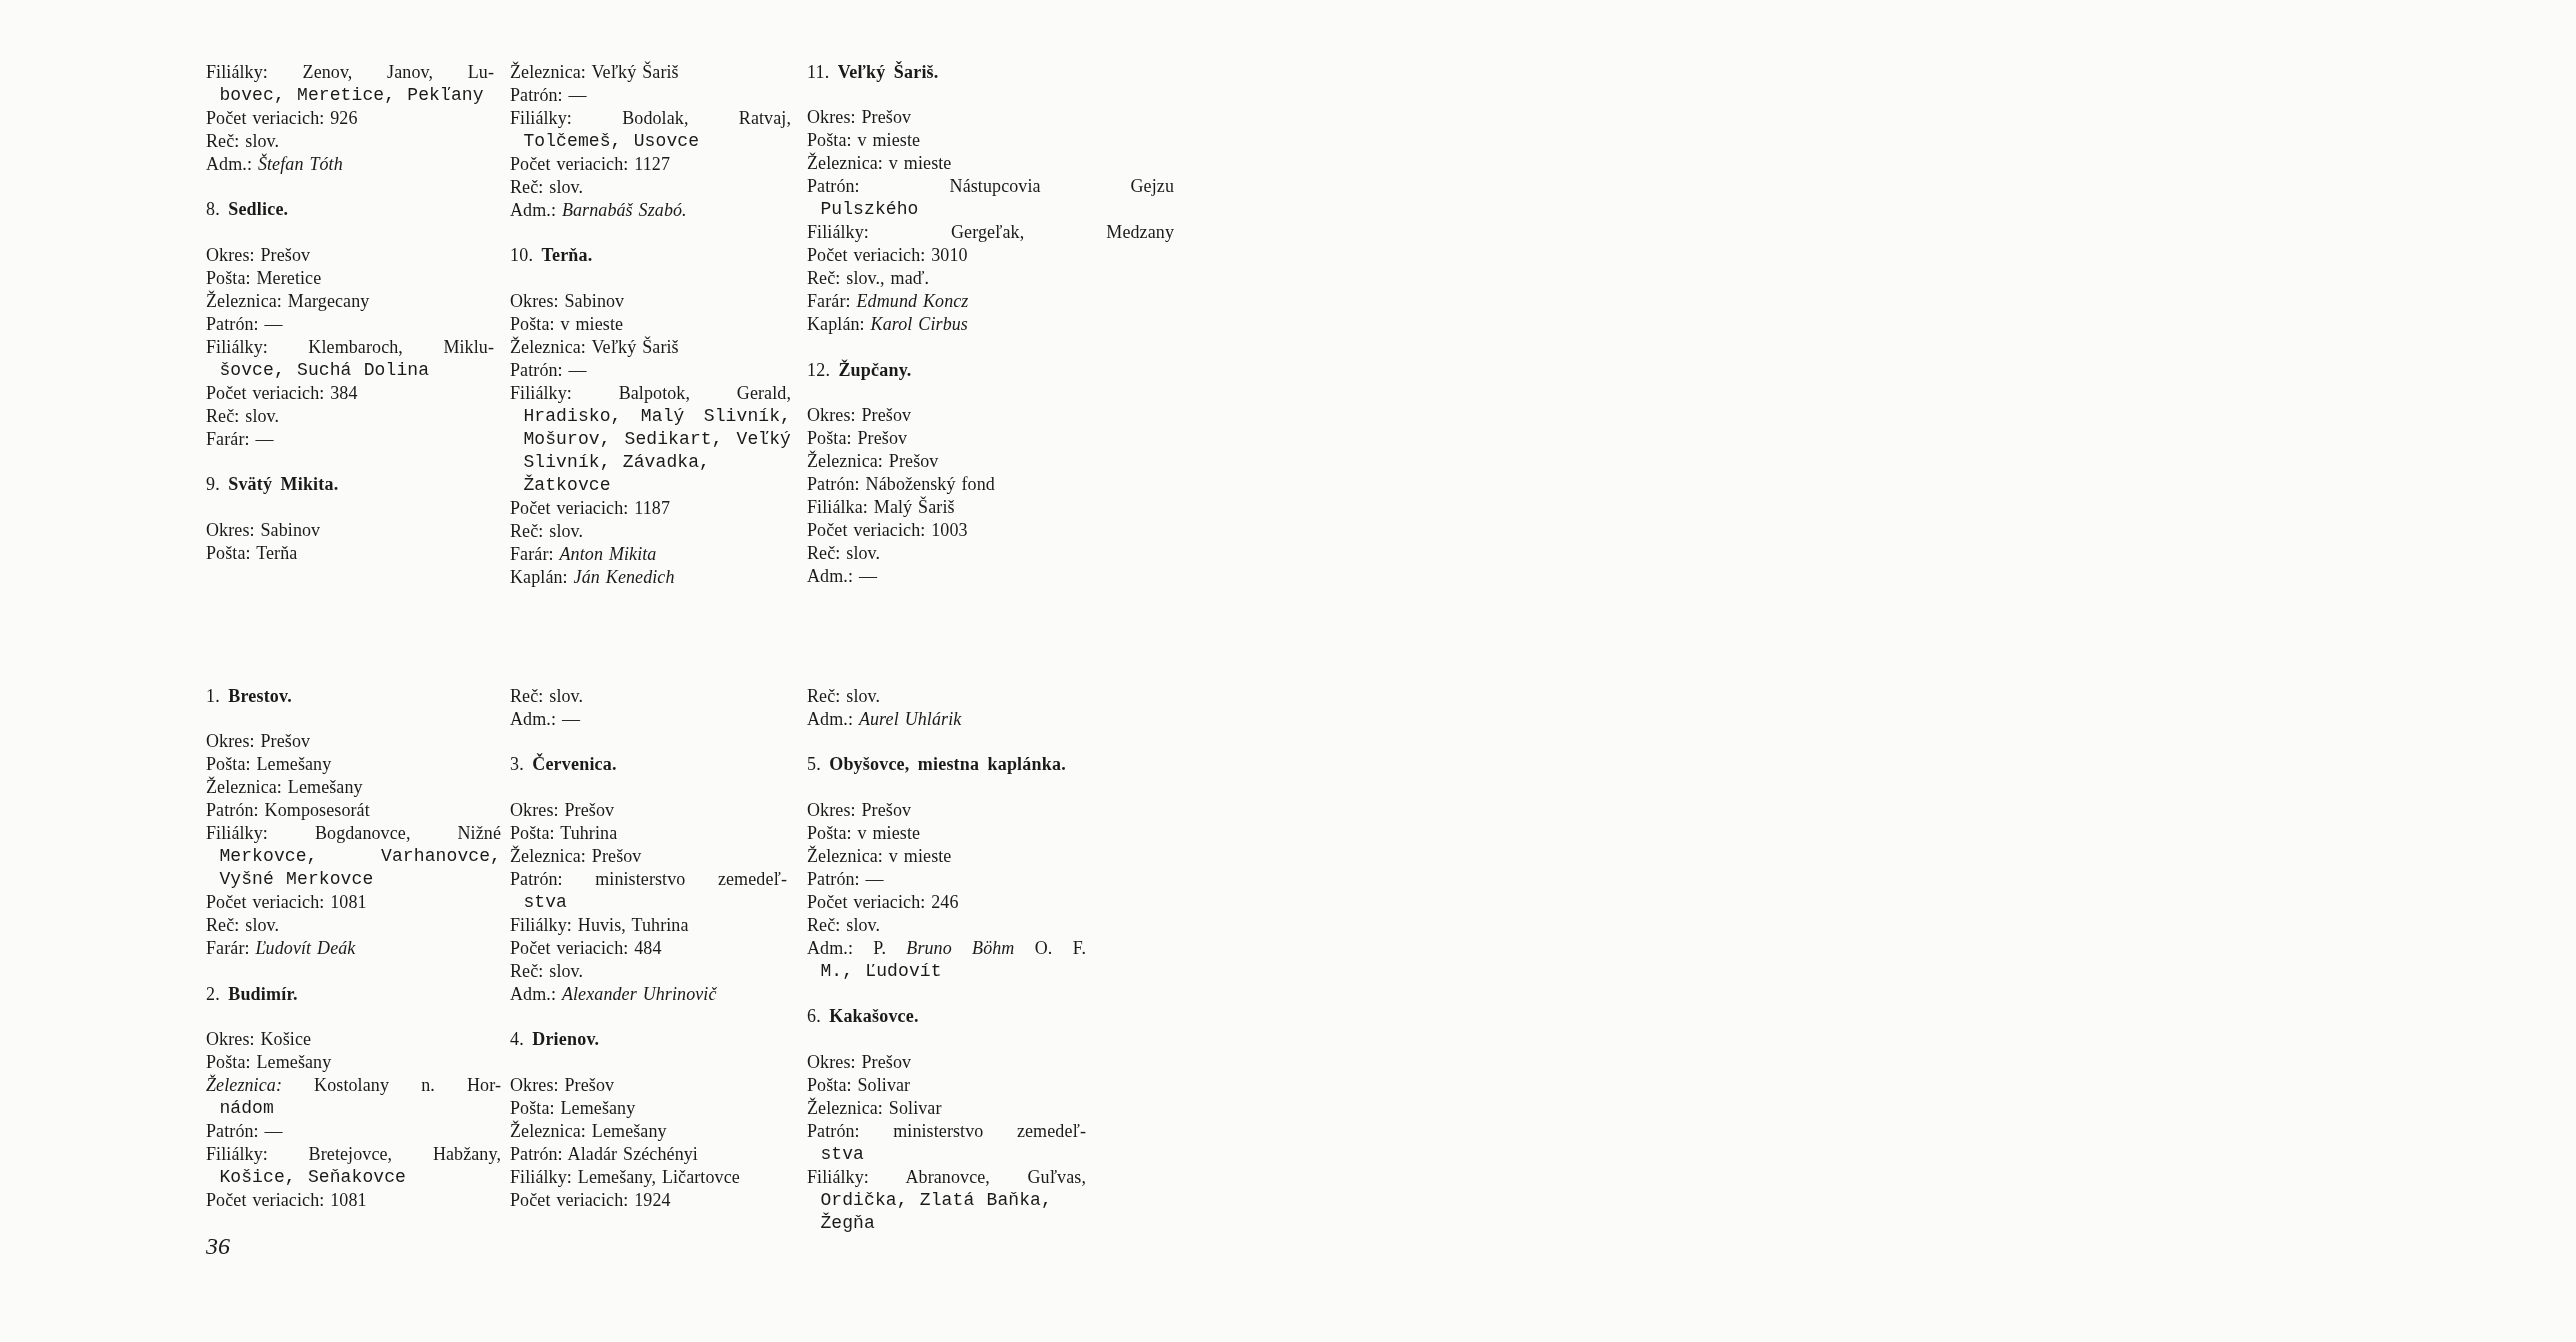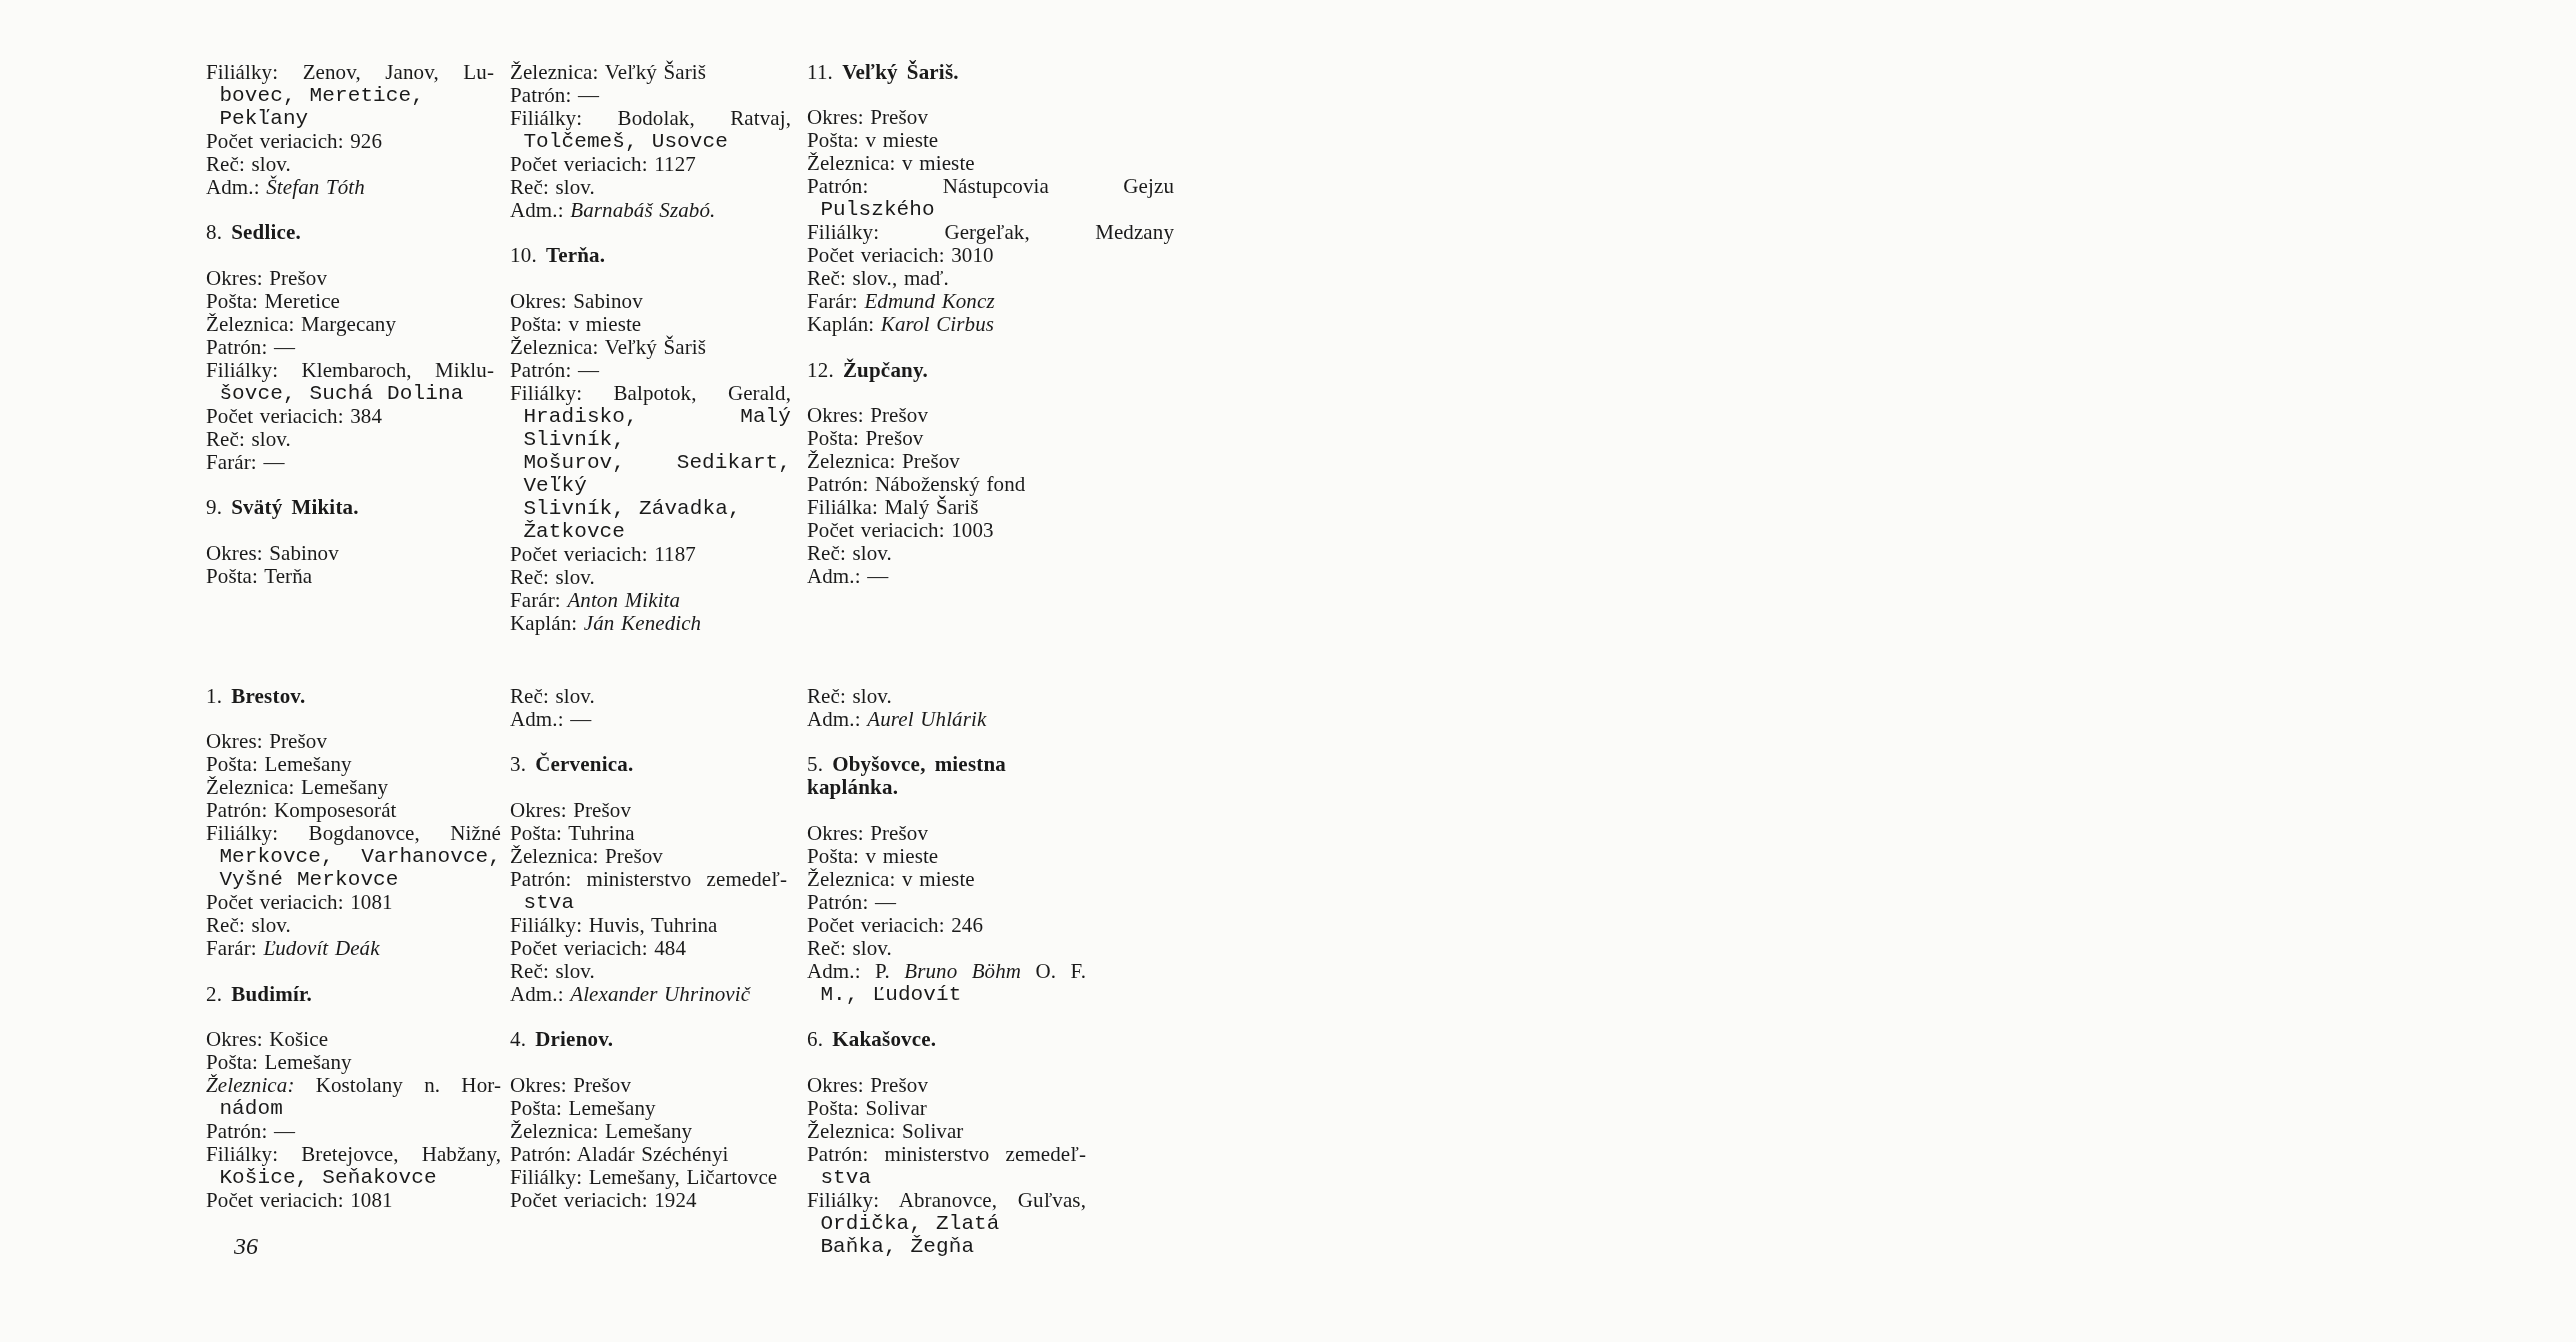--- a/index.html
+++ b/index.html
@@ -14,21 +14,21 @@
     background: var(--paper, #fbfbf9);
     color: var(--ink, #1a1a1a);
     font-family: "Liberation Serif", "DejaVu Serif", serif;
   }
   .spread { position: absolute; inset: 0; }
   .page { position: absolute; top: 0; bottom: 0; }
   .page.left  { left: 0;      width: 1288px; }
   .page.right { left: 1288px; width: 1288px; }
   .col {
     position: absolute;
-    font-size: 21px;
+    font-size: 18px;
     line-height: 23px;
     word-spacing: 1.3px;
     letter-spacing: 0.1px;
   }
   .text-line { min-height: 23px; }
   .text-line.cont { padding-left: 13.4px; font-family: Liberation Mono, monospace; }
   .text-line.just { text-align: justify; text-align-last: justify; }
   .entry-heading {
     margin: 22.4px 0;
     word-spacing: 3.6px;
@@ -181,21 +181,21 @@
         <div class="entry-heading"><span>6. </span><span class="bd">Kakašovce.</span></div>
         <div class="text-line"><span>Okres: Prešov</span></div>
         <div class="text-line"><span>Pošta: Solivar</span></div>
         <div class="text-line"><span>Železnica: Solivar</span></div>
         <div class="text-line just"><span>Patrón: ministerstvo zemedeľ-</span></div>
         <div class="text-line cont"><span>stva</span></div>
         <div class="text-line just"><span>Filiálky: Abranovce, Guľvas,</span></div>
         <div class="text-line cont"><span>Ordička, Zlatá Baňka, Žegňa</span></div>
       </div>
 
-    <div class="pagenum" style="left:206px; top:1233px;margin-left:28px;">36</div>
+    <div class="pagenum" style="left:206px; top:1233px;">36</div>
   </div>
 
   <div class="page right">
     
     
     
 
     
 
     

